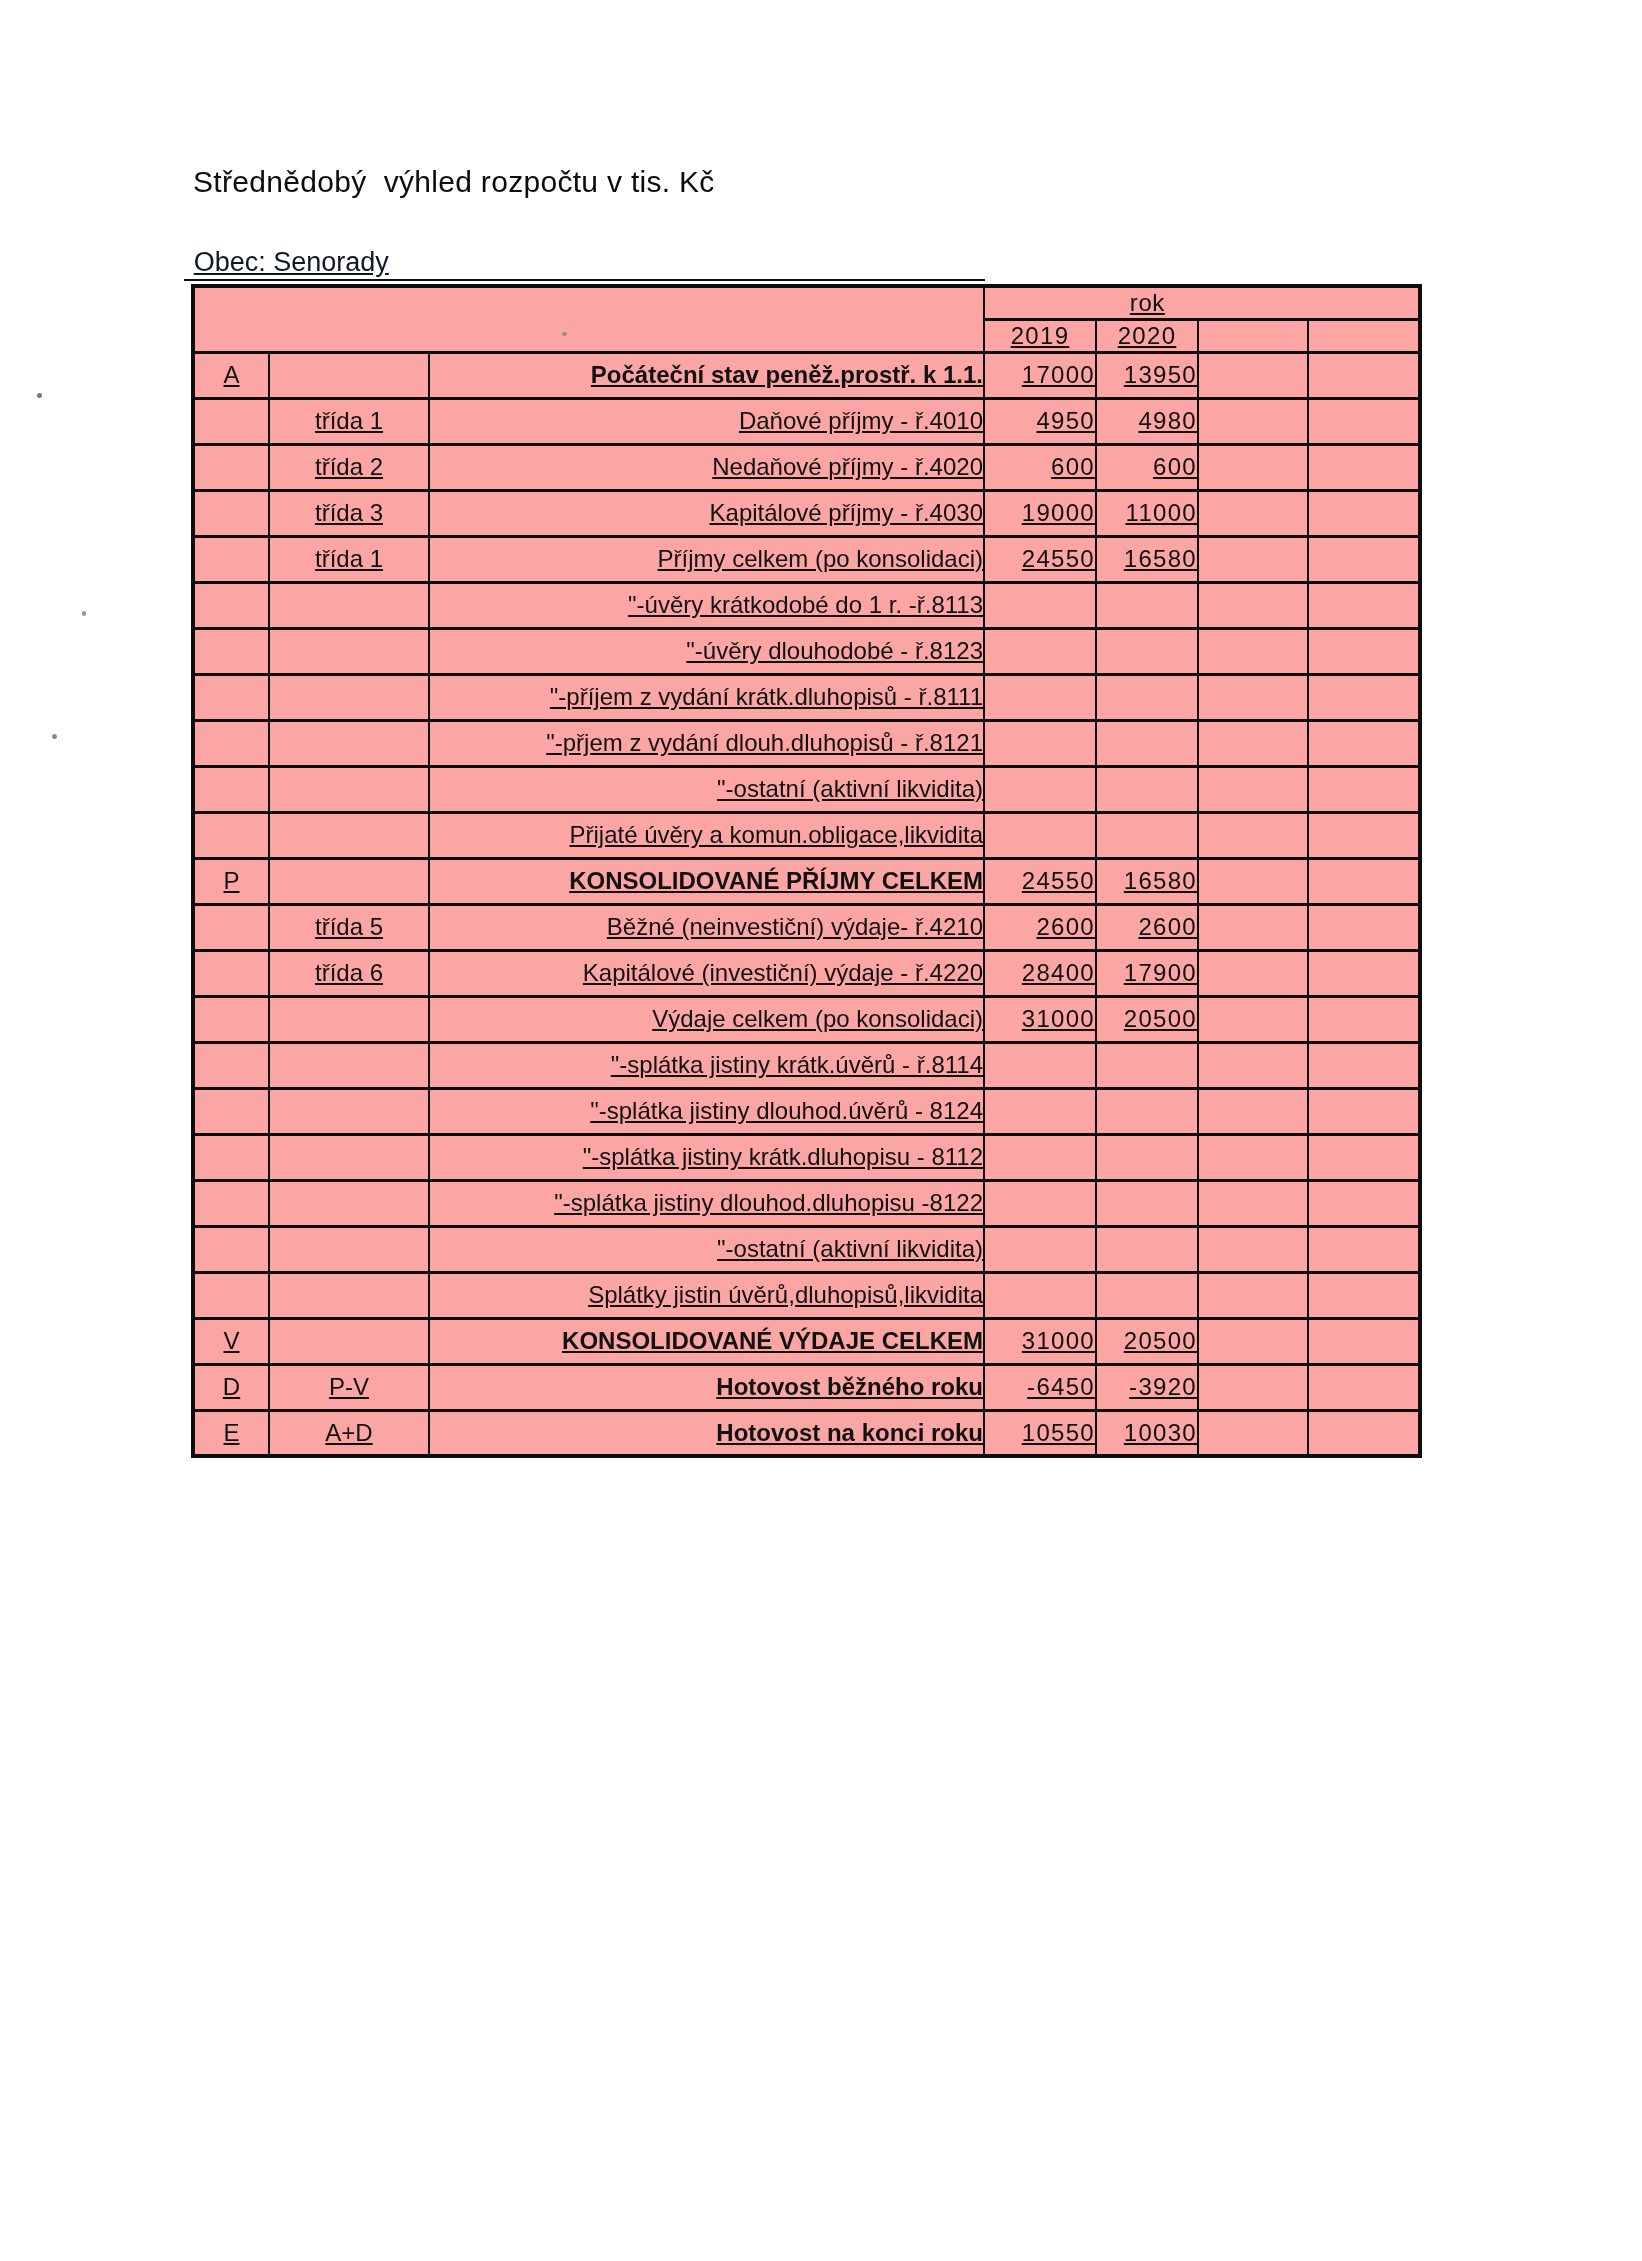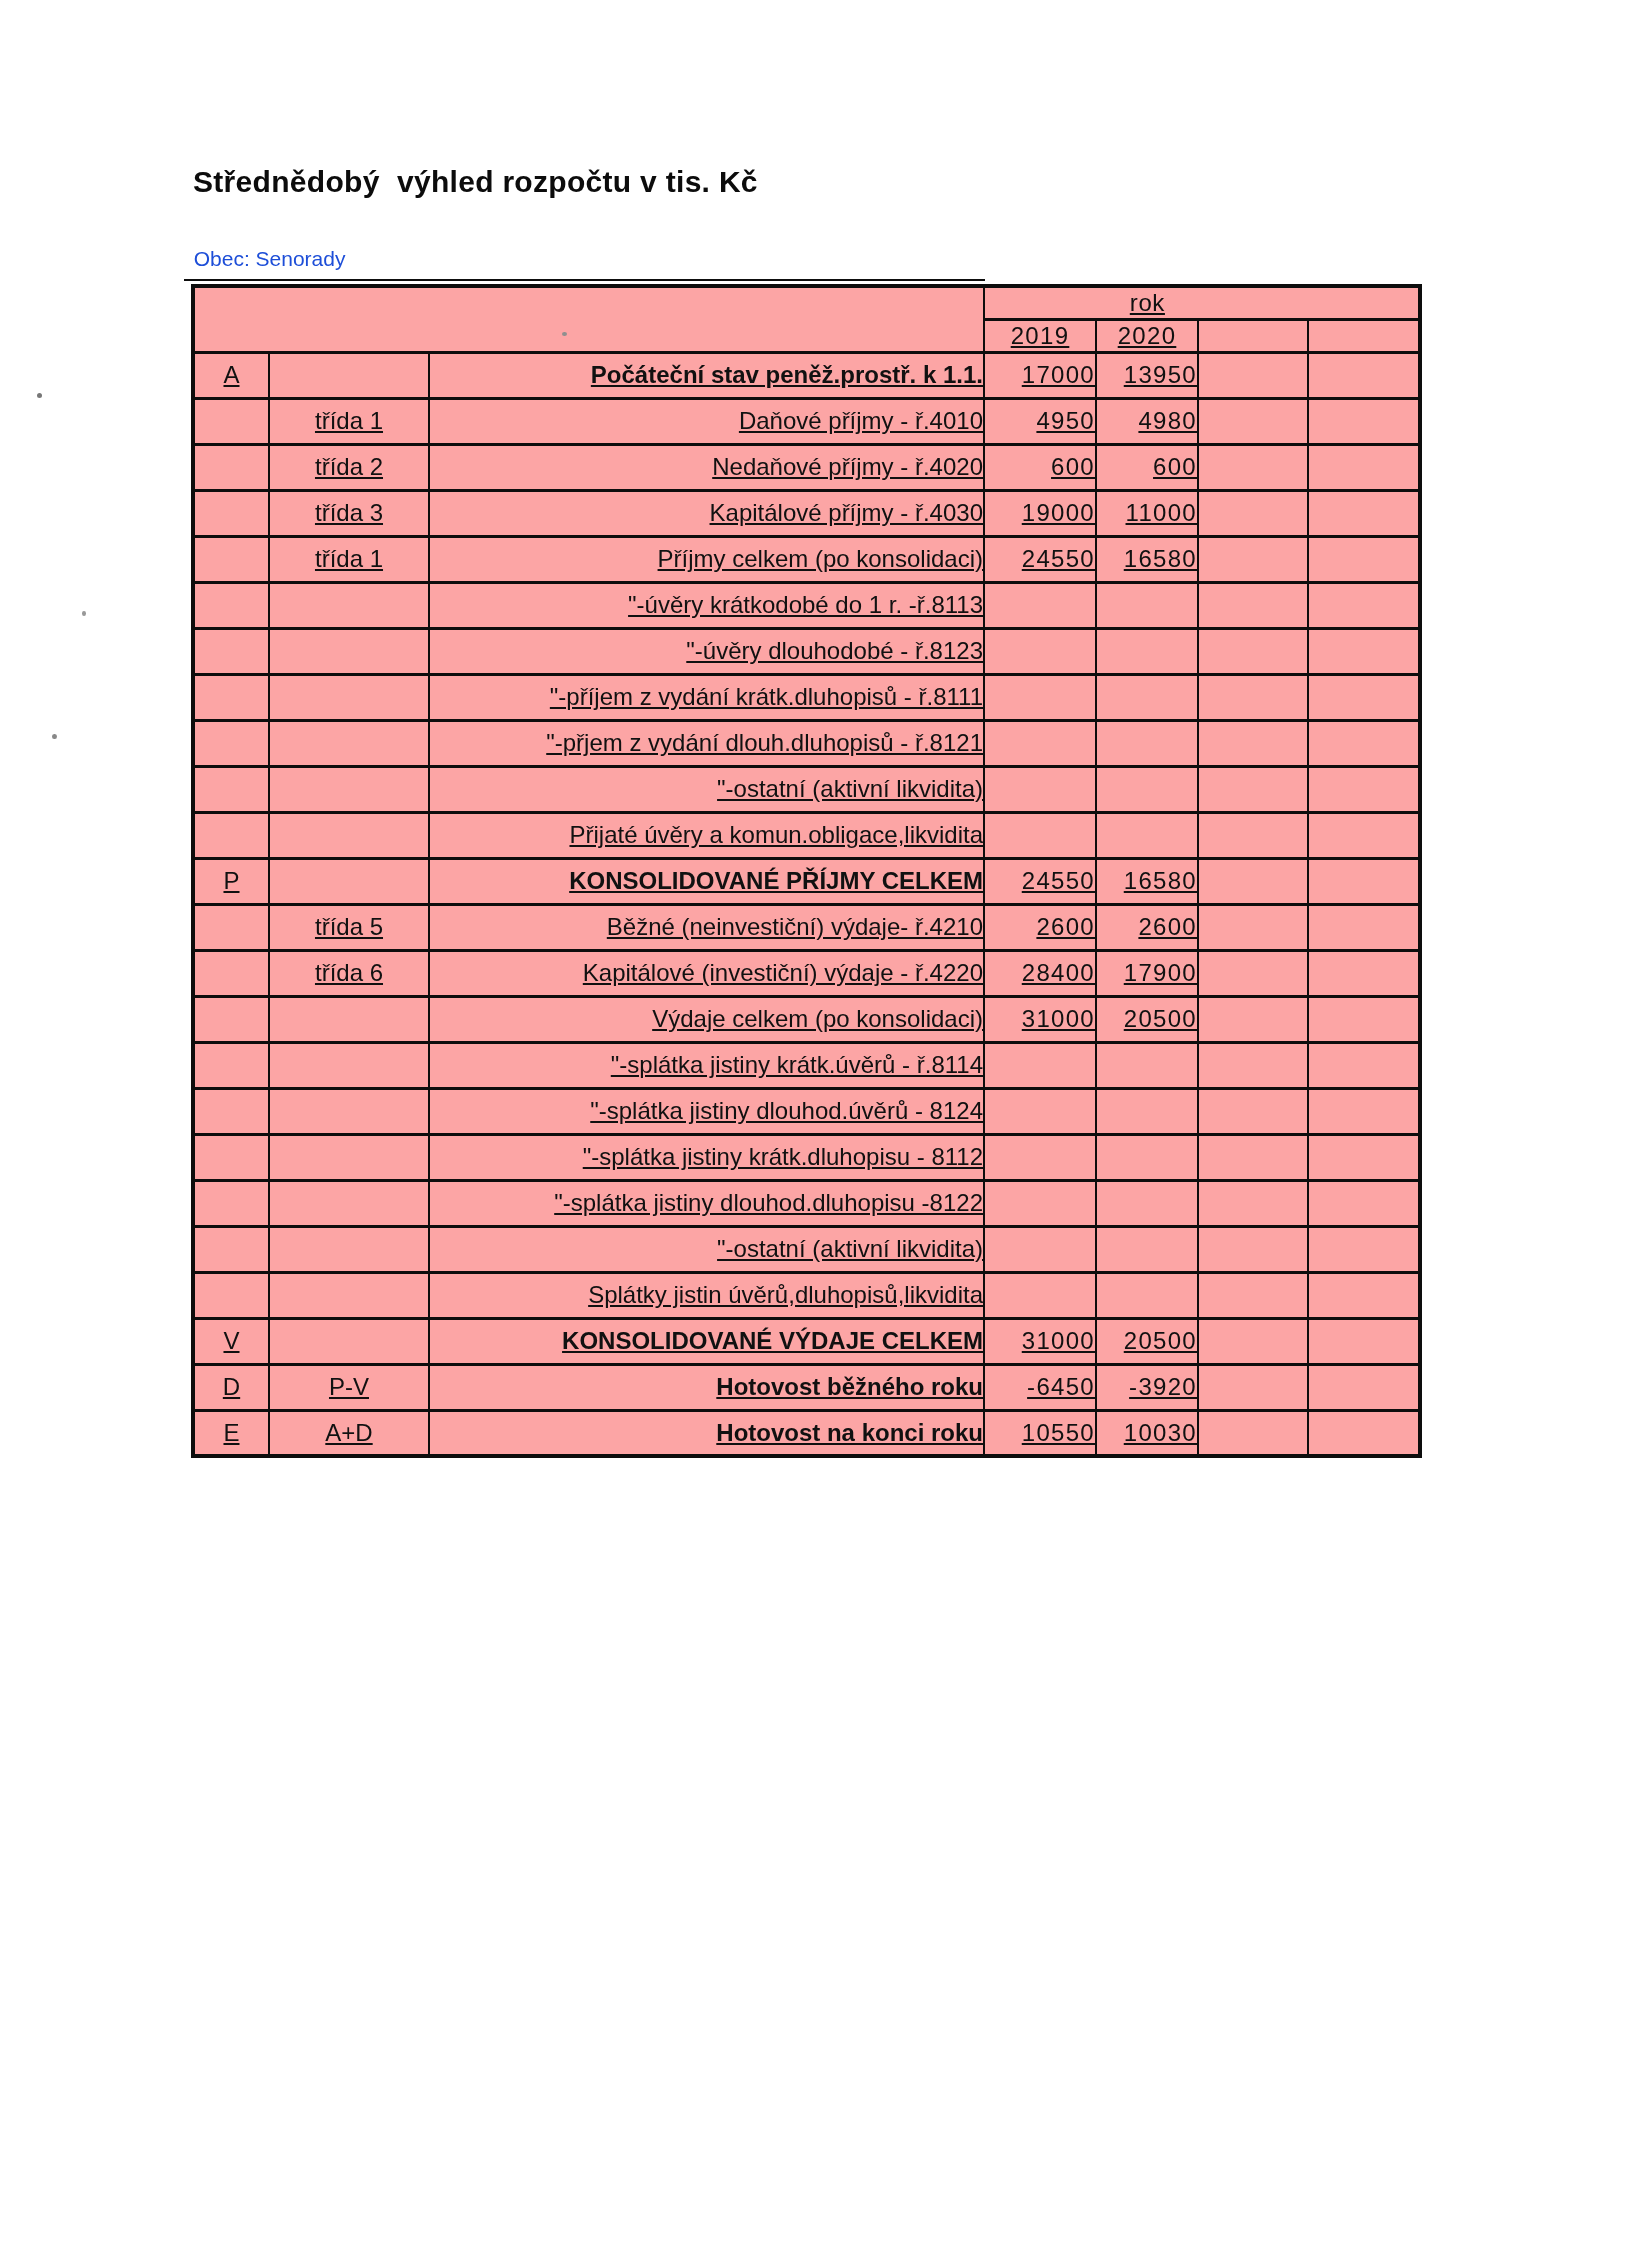--- a/index.html
+++ b/index.html
@@ -10,36 +10,37 @@
     background: #ffffff;
     font-family: "Liberation Sans", sans-serif;
     color: #101010;
     overflow: hidden;
   }
   #doc-title {
     position: absolute;
     left: 193px;
     top: 165px;
     font-size: 30px;
-    font-weight: bold;
+    font-weight: normal;
     letter-spacing: 0.3px;
     white-space: pre;
     color: #0c0c0c;
   }
   #obec-row {
     position: absolute;
     left: 184px;
     top: 247px;
     width: 791px;
     height: 32px;
     border-bottom: 2.6px solid #0e0e0e;
-    font-size: 21px;
+    font-size: 27px;
     padding-left: 9.7px;
     white-space: pre;
-    color: #1d4ed8;
+    color: #0f172a;
+    text-decoration: underline;
   }
   #budget-table {
     position: absolute;
     left: 191px;
     top: 284px;
     border-collapse: collapse;
     table-layout: fixed;
     border: 4.5px solid #0d0d0d;
     background: #fca5a5;
     text-decoration: underline;

